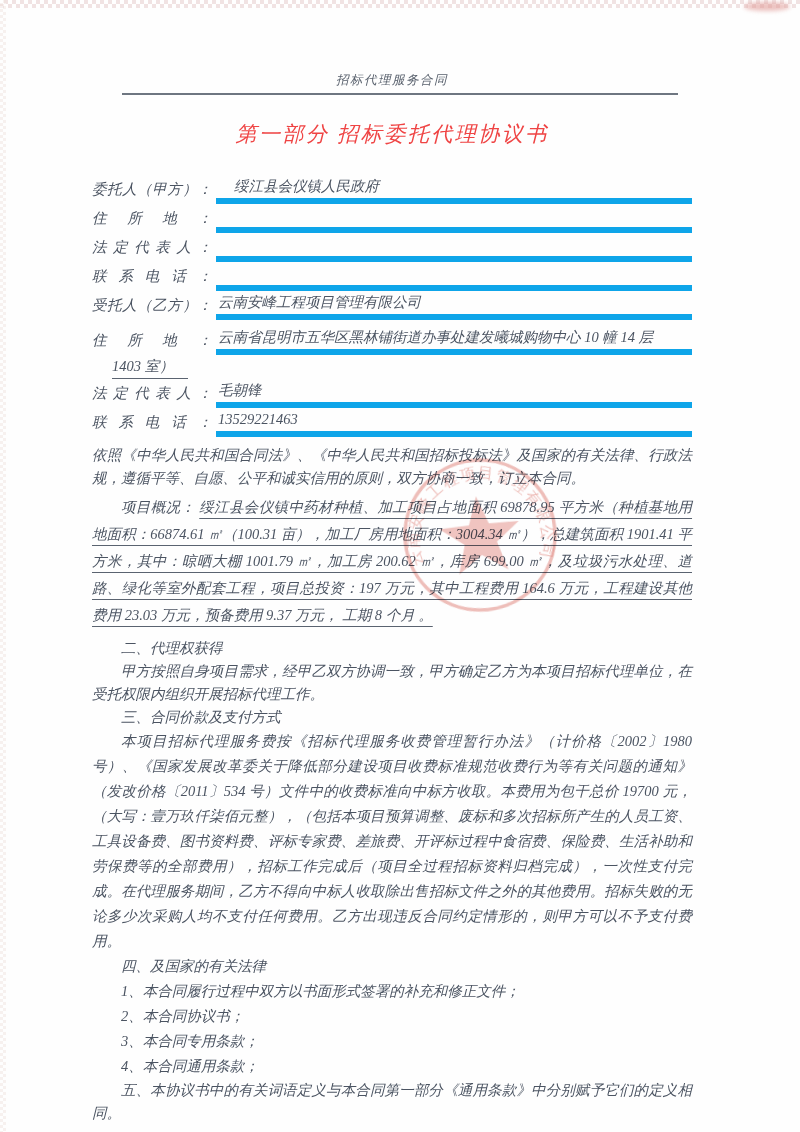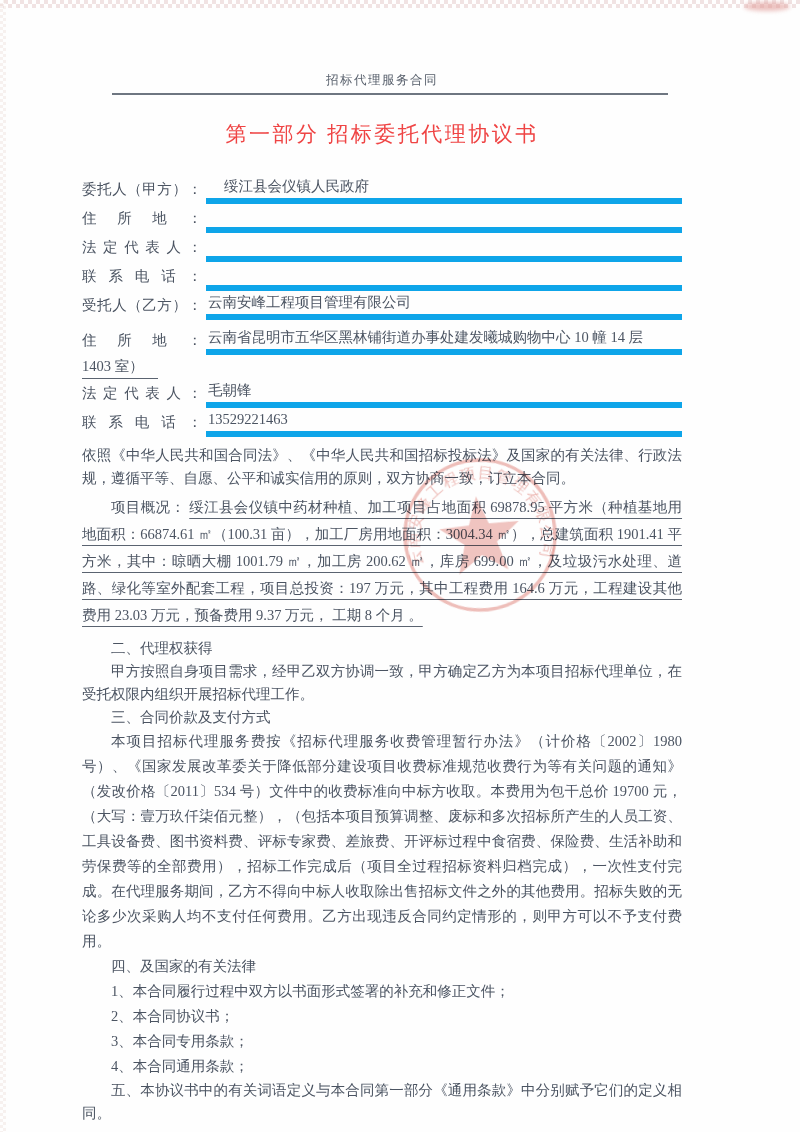--- a/index.html
+++ b/index.html
@@ -12,34 +12,34 @@
   .canvas { position:relative; width:800px; height:1132px; background:#fefefe; overflow:hidden; }
 
   
   .edge-top { position:absolute; top:0; left:0; width:100%; height:8px;
     background:repeating-conic-gradient(#eddada 0% 25%, #ffffff 0% 50%) 0 0/8px 8px; opacity:.75; }
   .edge-left { position:absolute; top:0; left:0; width:6px; height:100%;
     background:repeating-conic-gradient(#efe2dd 0% 25%, #ffffff 0% 50%) 0 0/6px 6px; opacity:.45; }
   .smudge { position:absolute; top:2px; right:10px; width:46px; height:9px;
     background:#e09a96; border-radius:50%; filter:blur(2px); opacity:.6; }
 
-  .content { position:absolute; left:82px; top:0; width:600px; }
+  .content { position:absolute; left:92px; top:0; width:600px;font-style:italic; }
 
   .doc-header { margin-top:72px; text-align:center; font-size:12.5px; letter-spacing:1.5px; color:#59616d; }
   .header-rule { height:0; border-bottom:2px solid #6e7681; margin:4px 14px 0 30px; }
   .doc-title { margin-top:25px; text-align:center; font-size:21px; letter-spacing:2.5px; color:#ef4444; }
 
   .fields { margin-top:27px; font-size:14.5px; }
   .frow { display:flex; align-items:center; line-height:23px; }
   .flabel { flex:0 0 120px; text-align:justify; text-align-last:justify; white-space:nowrap; }
   .fline { flex:1; border-bottom:6px solid #0ea5e9; margin-left:4px; padding:0 2px; min-height:23px; white-space:nowrap; overflow:hidden; }
   .vindent { padding-left:18px; }
   .mt6 { margin-top:6px; }
   .wrap2 { line-height:23px; }
-  .wrap2 .tail { display:inline-block; border-bottom:1px solid #5a6370; padding-right:14px; }
+  .wrap2 .tail { display:inline-block; border-bottom:1px solid #5a6370; padding-right:14px;margin-left:20px; }
 
   .para { font-size:14.5px; line-height:23px; text-align:justify; margin:0; }
   .intro { margin-top:7px; }
   .overview { margin-top:4px; line-height:27px; text-indent:2em; }
   .ovline { text-decoration:underline; text-underline-offset:5.5px; text-decoration-thickness:1px; text-decoration-color:#5a6370; }
   .heading { font-size:14.5px; line-height:23px; text-indent:2em; margin:0; }
   .mt8 { margin-top:8px; }
   .indent { text-indent:2em; }
   .lh25 { line-height:25px; }
   .listitem { font-size:14.5px; line-height:25px; text-indent:2em; margin:0; }

